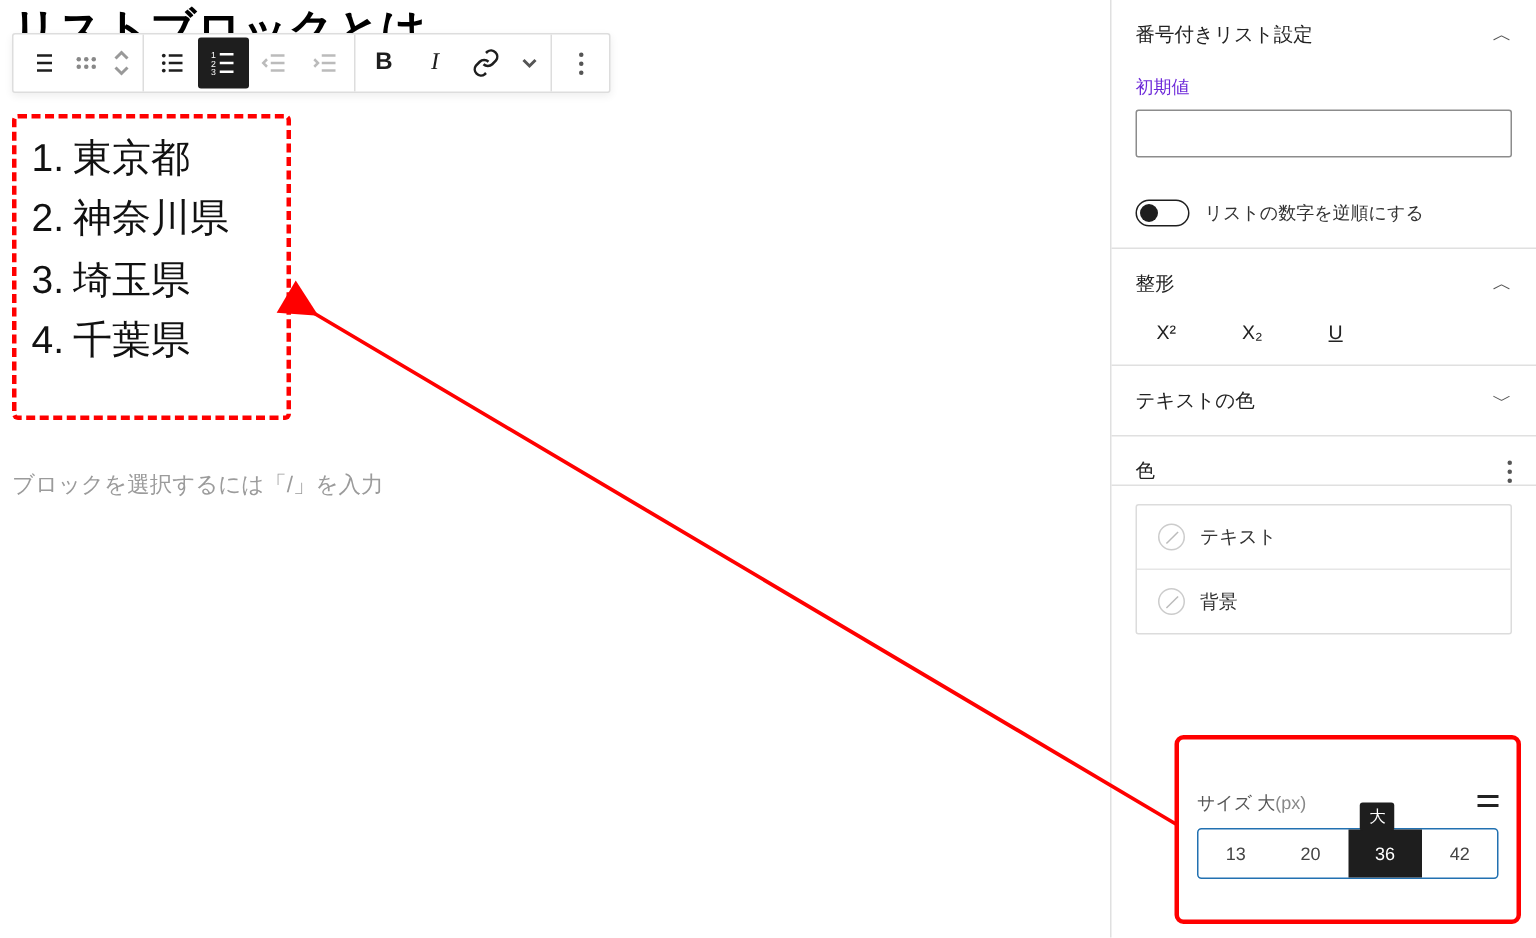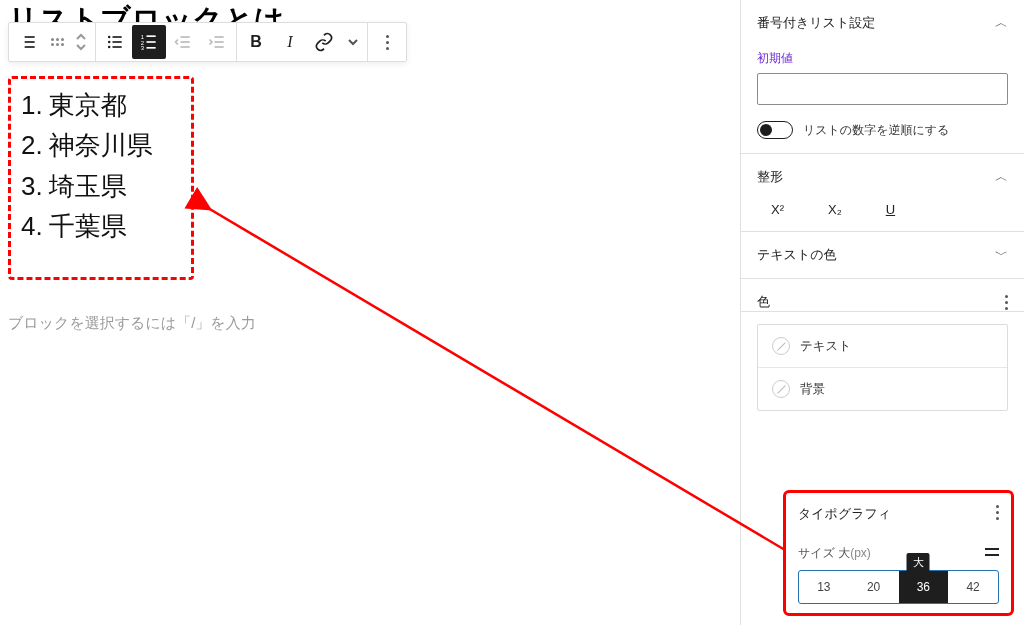--- a/index.html
+++ b/index.html
@@ -128,21 +128,21 @@
   margin-top: 6px;
   border: 1px solid #8c8c8c;
   border-radius: 2px;
   padding: 0 6px;
   font-size: 13px;
 }
 .toggle-row {
   display: flex;
   align-items: center;
   gap: 10px;
-  margin-top: 16px;
+  margin-top: 28px;
   font-size: 12px;
   color: #333;
   text-align: right;
 }
 .toggle {
   width: 36px;
   height: 18px;
   border: 1px solid #1e1e1e;
   border-radius: 10px;
   position: relative;
@@ -449,30 +449,20 @@
       </div>
       <div class="color-opt">
         <span class="swatch"></span>
         <span>背景</span>
       </div>
     </div>
   </div>
 </div>
 
 <div class="typo-panel">
-  <div class="typo-head">
-    <span>タイポグラフィ</span>
-    <span>
-        <span class="dots-v">
-          <i></i>
-          <i></i>
-          <i></i>
-        </span>
-      </span>
-  </div>
   <div class="size-row">
     <span class="size-label">
       <span>サイズ </span><span>大</span><span class="unit">(px)</span>
     </span>
     <span><span class="sliders-icon"></span></span>
   </div>
   <div class="size-seg">
     <div class="seg-tooltip">大</div>
     <div class="seg-btn">13</div>
     <div class="seg-btn">20</div>

